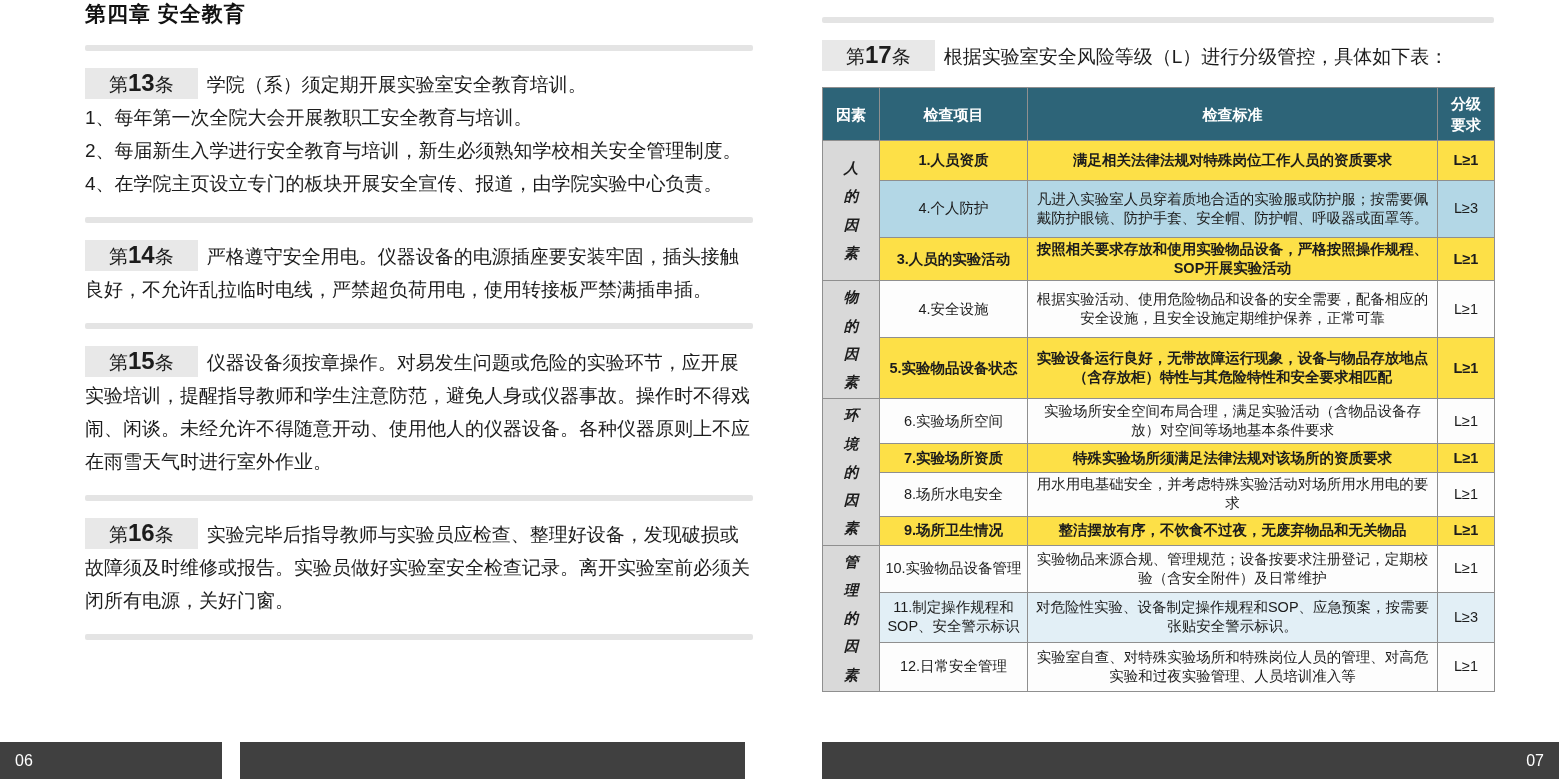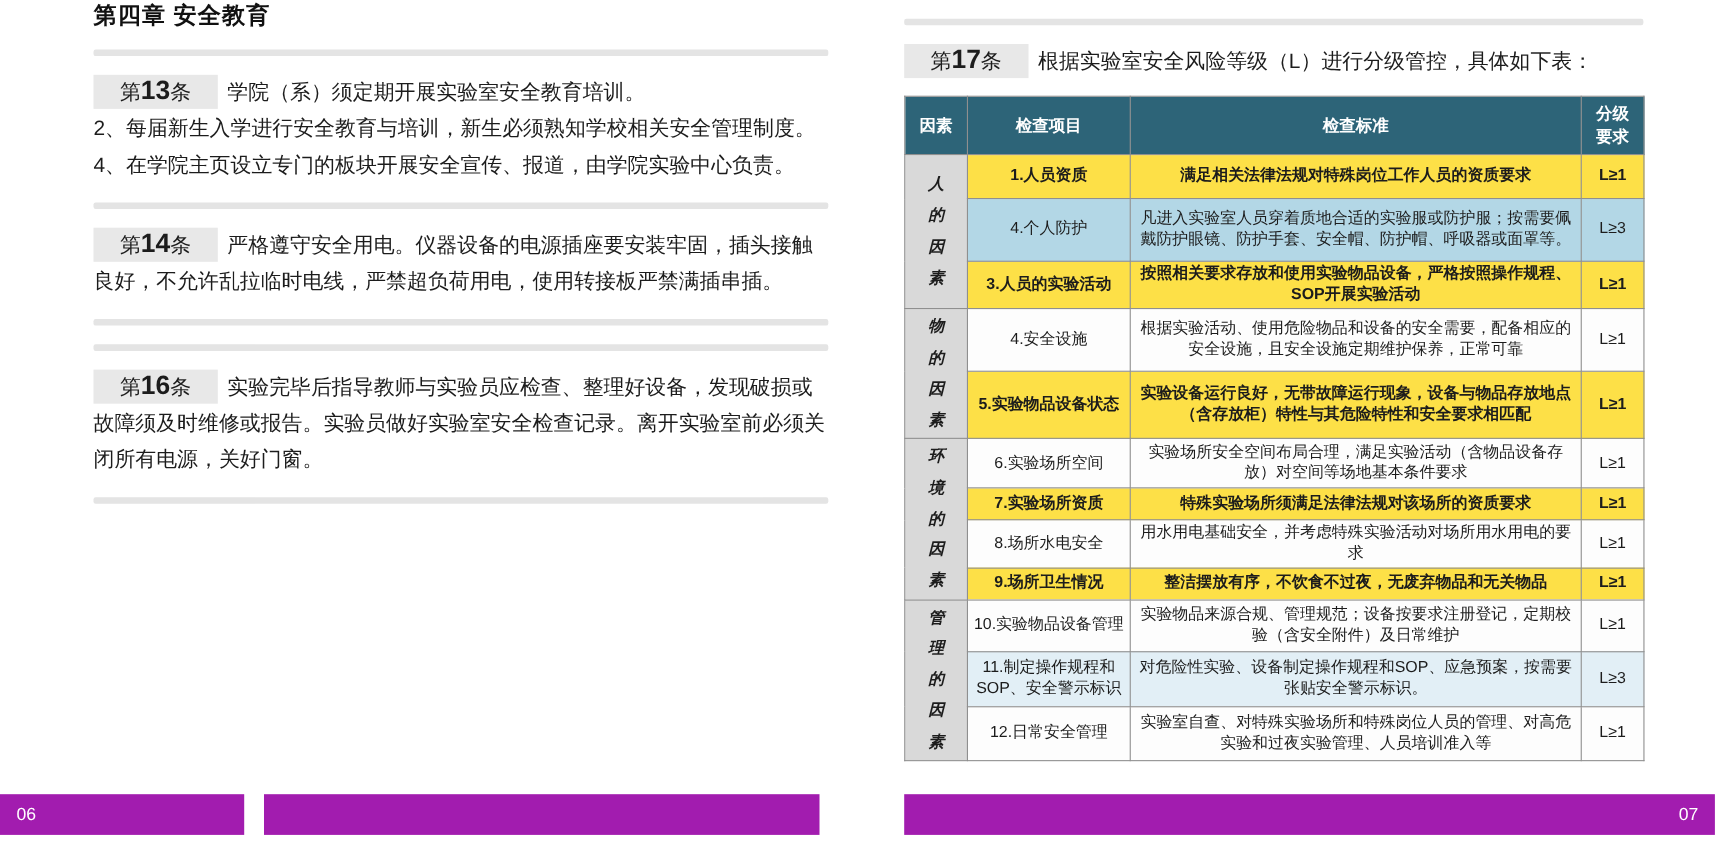--- a/index.html
+++ b/index.html
@@ -46,51 +46,55 @@
   }
   .factor-text{display:inline-block;width:17px;word-break:break-all;line-height:1.95;}
   .th-narrow-inner{display:inline-block;width:34px;word-break:break-all;}
   tr.gray td:not(.factor){background:#fde047;font-weight:bold;}
   tr.blue td:not(.factor){background:#b3d7e6;}
   tr.paleblue td:not(.factor){background:#e2eff6;}
   td.item{font-size:15px;}
   td.level{font-size:15px;}
 
   
-  .footer-bar{position:absolute;height:37px;top:722px;background:#a21caf;text-align:center;}
+  .footer-bar{position:absolute;height:37px;top:742px;background:#404040;text-align:center;}
   .bar-1{left:0;width:222px;}
   .bar-2{left:240px;width:505px;}
   .bar-3{left:822px;width:737px;}
   .page-num{
     position:absolute;top:50%;transform:translateY(-50%);
     color:#ffffff;font-size:16px;
   }
   .page-num-left{left:15px;}
   .page-num-right{right:15px;}
 </style>
 </head>
 <body>
 
 <div class="page page-left">
   <h1 class="chapter-title t4">第四章 安全教育</h1>
   <div class="divider"></div>
 
   <div class="article">
     <p><span class="badge"><span>第</span><span class="num">13</span><span>条</span></span><span>学院（系）须定期开展实验室安全教育培训。</span></p>
+    <p>1、每年第一次全院大会开展教职工安全教育与培训。</p>
     <p>2、每届新生入学进行安全教育与培训，新生必须熟知学校相关安全管理制度。</p>
     <p>4、在学院主页设立专门的板块开展安全宣传、报道，由学院实验中心负责。</p>
   </div>
 
   <div class="divider"></div>
 
   <div class="article">
     <p><span class="badge"><span>第</span><span class="num">14</span><span>条</span></span><span>严格遵守安全用电。仪器设备的电源插座要安装牢固，插头接触良好，不允许乱拉临时电线，严禁超负荷用电，使用转接板严禁满插串插。</span></p>
   </div>
   <div class="divider"></div>
 
+  <div class="article">
+    <p><span class="badge"><span>第</span><span class="num">15</span><span>条</span></span><span>仪器设备须按章操作。对易发生问题或危险的实验环节，应开展实验培训，提醒指导教师和学生注意防范，避免人身或仪器事故。操作时不得戏闹、闲谈。未经允许不得随意开动、使用他人的仪器设备。各种仪器原则上不应在雨雪天气时进行室外作业。</span></p>
+  </div>
   <div class="divider"></div>
 
   <div class="article">
     <p><span class="badge"><span>第</span><span class="num">16</span><span>条</span></span><span>实验完毕后指导教师与实验员应检查、整理好设备，发现破损或故障须及时维修或报告。实验员做好实验室安全检查记录。离开实验室前必须关闭所有电源，关好门窗。</span></p>
   </div>
   <div class="divider"></div>
 </div>
 
 <div class="page page-right">
   <div class="divider"></div>

